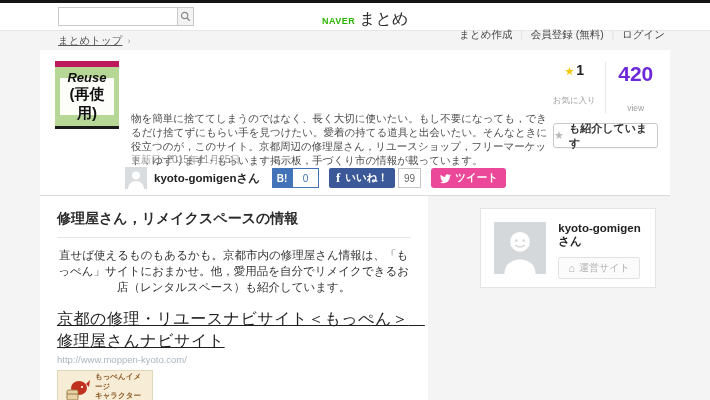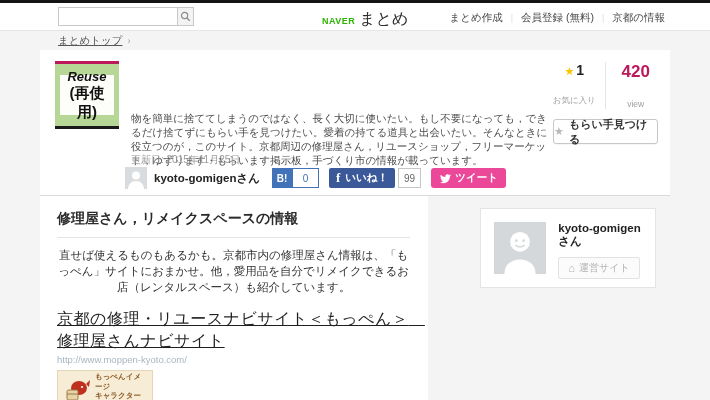--- a/index.html
+++ b/index.html
@@ -11,32 +11,32 @@
   
   .black-strip { height:3px; background:#141414; }
   
   .header { height:27px; background:#fff; position:relative;text-decoration:underline; }
   .search-wrap { position:absolute; left:58px; top:4px; display:flex; }
   .search-input { width:119px; height:19px; border:1px solid #c9c9c9; border-right:none; font-size:11px; padding:0 5px; outline:none; }
   .search-btn { width:17px; height:19px; border:1px solid #c9c9c9; background:#f3f3f3; display:flex; align-items:center; justify-content:center; cursor:pointer; }
   .logo { position:absolute; left:322px; top:6px; display:flex; align-items:baseline; gap:4px; cursor:pointer; }
   .logo-naver { color:#2db400; font-weight:bold; font-size:9px; letter-spacing:.5px; }
   .logo-matome { color:#2b2b2b; font-size:16px; font-weight:500; }
-  .top-menu { position:absolute; right:45px; top:8px; display:flex; align-items:center; font-size:10.5px; color:#484848; }
+  .top-menu { position:absolute; right:45px; top:25px; display:flex; align-items:center; font-size:10.5px; color:#484848; }
   .top-menu .sep { color:#ddd; margin:0 8px; font-size:9px; }
   .top-menu span[data-interactable="true"] { cursor:pointer; }
   
   .crumb-bar { height:20px; border-top:1px solid #e6e6e6; display:flex; align-items:center; padding-left:58px; font-size:10.5px; color:#555; }
   .crumb-link { text-decoration:underline; cursor:pointer; }
   .crumb-chev { margin-left:5px; color:#999; font-size:9px; }
   
   .wrapper { margin:0 40px; width:630px; }
   
   .head-card { position:relative; background:#fff; height:146px; border-bottom:1px solid #d9d9d9; }
-  .reuse-thumb { position:absolute; left:15px; top:11px; width:64px; height:68px; background:#b6d795; border-top:3px solid #be185d; border-bottom:3px solid #1a1a1a; overflow:hidden; }
+  .reuse-thumb { position:absolute; left:15px; top:11px; width:64px; height:68px; background:#b6d795; border-top:6px solid #be185d; border-bottom:3px solid #1a1a1a; overflow:hidden; }
   .reuse-inner { position:absolute; left:5px; right:5px; top:11px; bottom:11px; background:#fdfdfa; display:flex; flex-direction:column; align-items:center; justify-content:center; }
   .reuse-l1 { font-size:13px; font-weight:bold; font-style:italic; color:#111; }
   .reuse-l2 { font-size:15px; font-weight:bold; color:#111;text-align:center; }
   .m-title { position:absolute; left:91px; top:6px; width:415px; font-size:21px; line-height:29px; font-weight:500; color:#2b2b2b; letter-spacing:.5px; }
   .m-desc { position:absolute; left:91px; top:61px; width:420px; font-size:10.5px; line-height:14px; color:#4a4a4a; }
   .m-updated { position:absolute; left:91px; top:103px; font-size:10px; color:#9a9a9a; }
   
   .social-row { position:absolute; left:85px; top:117px; display:flex; align-items:center; height:22px; }
   .sm-avatar { width:22px; height:22px; margin-right:7px; }
   .author-name { font-size:11.5px; font-weight:bold; color:#222; margin-right:12px; cursor:pointer; }
@@ -47,21 +47,21 @@
   .fb-f { font-family:"Liberation Serif",serif; font-weight:bold; font-size:13px; margin-right:5px; }
   .fb-count { height:20px; border:1px solid #c6c6c6; background:#fff; color:#666; font-size:10px; display:flex; align-items:center; padding:0 5px; margin:0 10px 0 3px; }
   .tw-btn { height:20px; background:#ec4899; border-radius:3px; color:#fff; display:flex; align-items:center; padding:0 8px; font-size:10.5px; font-weight:bold; cursor:pointer; gap:4px; }
   
   .stats-box { position:absolute; right:4px; top:12px; width:122px; }
   .stats-row { display:flex; }
   .stat { flex:1; text-align:center; }
   .stat-fav { border-right:1px solid #e6e6e6; }
   .stat-num { font-size:14px; font-weight:bold; color:#222; }
   .stat-num .star { color:#f7c600; font-size:11px; margin-right:2px; }
-  .stat-big { font-size:17px; font-weight:600; color:#be185d; }
+  .stat-big { font-size:21px; font-weight:600; color:#6d28d9; }
   .stat-label { font-size:8.5px; color:#a0a0a0; margin-top:17px; }
   .fav-add-btn { margin-top:10px; width:105px; height:25px; margin-left:9px; background:#fff; border:1px solid #c8c8c8; border-radius:3px; display:flex; align-items:center; justify-content:center; gap:5px; font-size:11px; font-weight:bold; color:#333; cursor:pointer; box-shadow:0 1px 1px rgba(0,0,0,.04); }
   .fav-add-btn .star-gray { color:#b9b9b9; font-size:11px; }
   
   .content-row { display:flex; height:204px;gap:40px; }
   .main-col { width:415px; background:#fff; padding:14px 18px 0 17px; }
   .sec-title { font-size:14px; font-weight:bold; color:#2b2b2b; padding-bottom:9px; border-bottom:1px solid #e4e4e4; }
   .sec-lead { margin-top:9px; font-size:11.5px; line-height:16px; color:#333;text-align:center; }
   .link-title { margin-top:13px; font-size:16px; line-height:22px; color:#1f1f1f; text-decoration:underline; cursor:pointer; letter-spacing:.5px; }
   .link-url { margin-top:2px; font-size:9.5px; color:#a9b6c0; }
@@ -93,21 +93,21 @@
   </div>
   <div class="logo" data-interactable="true">
     <span class="logo-naver" data-interactable="false">NAVER</span>
     <span class="logo-matome" data-interactable="false">まとめ</span>
   </div>
   <div class="top-menu" data-interactable="false">
     <span data-interactable="true">まとめ作成</span>
     <span class="sep" data-interactable="false">|</span>
     <span data-interactable="true">会員登録 (無料)</span>
     <span class="sep" data-interactable="false">|</span>
-    <span data-interactable="true">京都の情報</span>
+    <span data-interactable="true">ログイン</span>
   </div>
 </div>
 
 <div class="crumb-bar" data-interactable="false">
   <span class="crumb-link" data-interactable="true">まとめトップ</span>
   <span class="crumb-chev" data-interactable="false">›</span>
 </div>
 
 <div class="wrapper" data-interactable="false">
 
@@ -151,21 +151,21 @@
           <div class="stat-num"><span class="star" data-interactable="false">★</span><span data-interactable="false">1</span></div>
           <div class="stat-label" data-interactable="false">お気に入り</div>
         </div>
         <div class="stat" data-interactable="false">
           <div class="stat-big" data-interactable="false">420</div>
           <div class="stat-label" data-interactable="false">view</div>
         </div>
       </div>
       <div class="fav-add-btn" data-interactable="true">
         <span class="star-gray" data-interactable="false">★</span>
-        <span data-interactable="false">もらい手見つける</span>
+        <span data-interactable="false">も紹介しています</span>
       </div>
     </div>
   </div>
 
   <div class="content-row" data-interactable="false">
     <div class="main-col" data-interactable="false">
       <h2 class="sec-title" data-interactable="false">修理屋さん，リメイクスペースの情報</h2>
       <p class="sec-lead" data-interactable="false">直せば使えるものもあるかも。京都市内の修理屋さん情報は、「もっぺん」サイトにおまかせ。他，愛用品を自分でリメイクできるお店（レンタルスペース）も紹介しています。</p>
       <div class="link-title" data-interactable="true">京都の修理・リユースナビサイト＜もっぺん＞　修理屋さんナビサイト</div>
       <div class="link-url" data-interactable="false">http://www.moppen-kyoto.com/</div>

